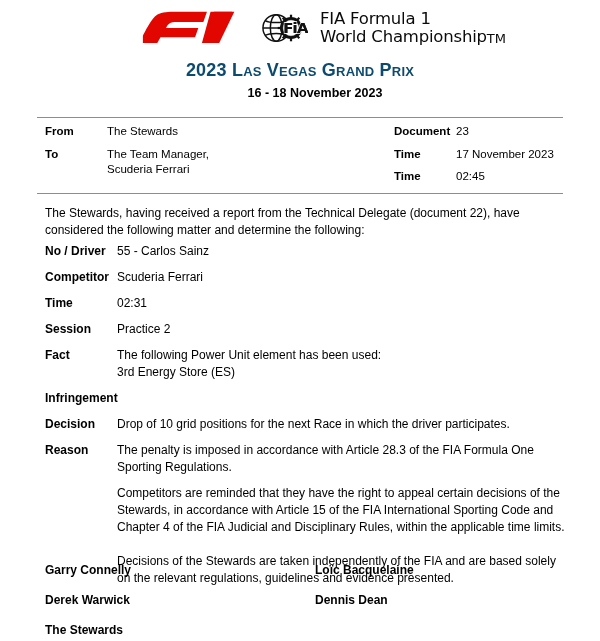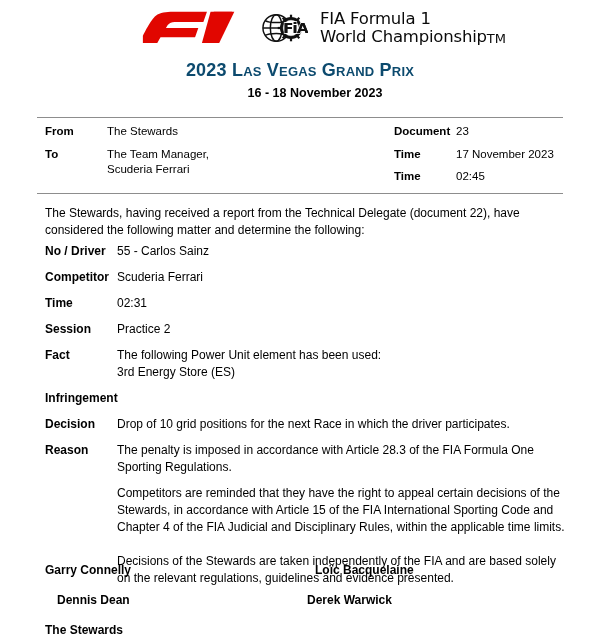--- a/index.html
+++ b/index.html
@@ -328,21 +328,21 @@
       </div>
     </div>
   </div>
 
   <div class="signatures">
     <div class="sig-row">
       <div class="sig-name">Garry Connelly</div>
       <div class="sig-name right">Loïc Bacquelaine</div>
     </div>
     <div class="sig-row">
+      <div class="sig-name">Derek Warwick</div>
       <div class="sig-name right">Dennis Dean</div>
-      <div class="sig-name">Derek Warwick</div>
     </div>
     <div class="sig-row">
       <div class="sig-name">The Stewards</div>
     </div>
   </div>
 
 </div>
 
 </body></html>

